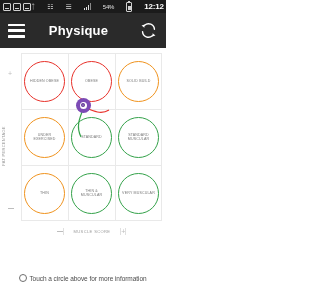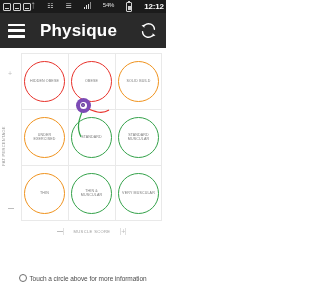--- a/index.html
+++ b/index.html
@@ -25,21 +25,21 @@
     padding: 0 3px;
     box-sizing: border-box;
   }
   #status-left {
     display: flex;
     align-items: center;
     gap: 2px;
   }
   #status-right {
     display: flex;
-    align-items: flex-start;
+    align-items: center;
     gap: 12px;
   }
   .sysicon {
     display: inline-block;
     color: #d8d8d8;
     font-size: 7px;
     line-height: 1;
   }
   .sq-icon {
     width: 6px;
@@ -130,21 +130,21 @@
     cursor: pointer;
   }
   #menu-button span {
     display: block;
     height: 2.6px;
     background: #ffffff;
     border-radius: 0.5px;
   }
   #app-title {
     color: #ffffff;
-    font-size: 17px;
+    font-size: 13px;
     font-weight: bold;
     letter-spacing: 0.2px;
     flex: 1;
     text-align: center;
     margin-left: -6px;
   }
   #refresh-button {
     width: 20px;
     height: 20px;
     cursor: pointer;

